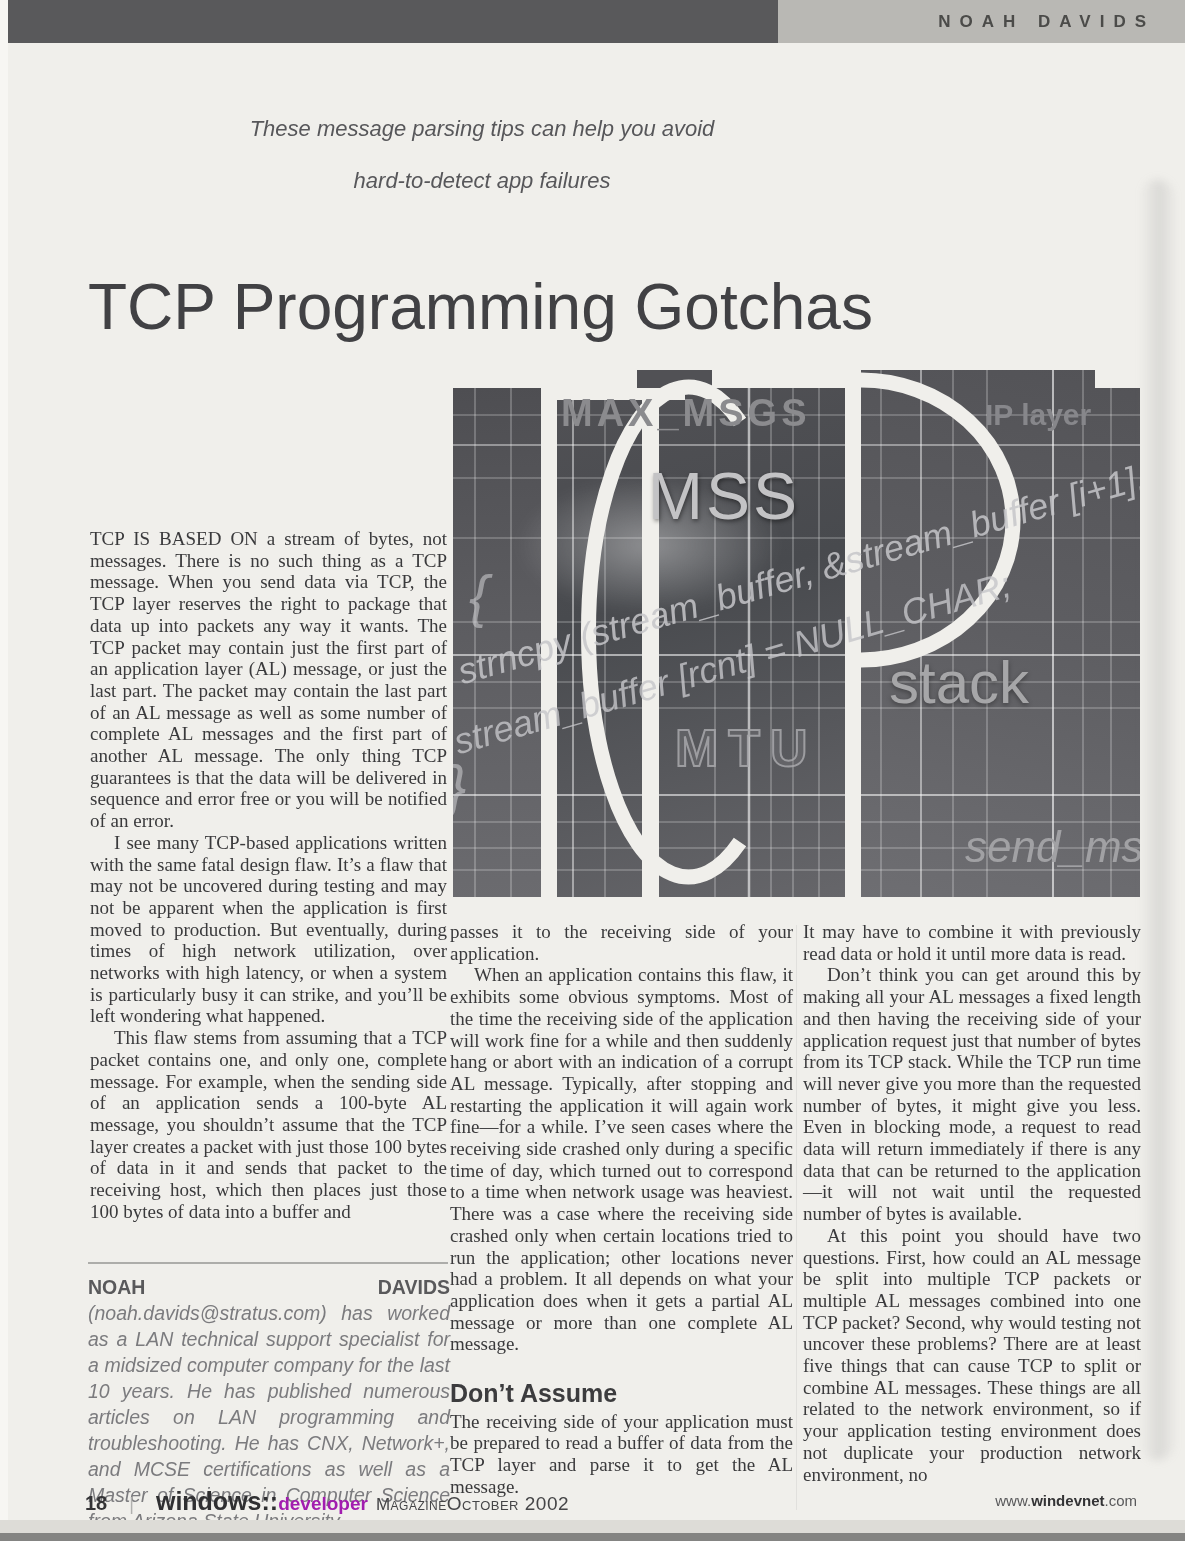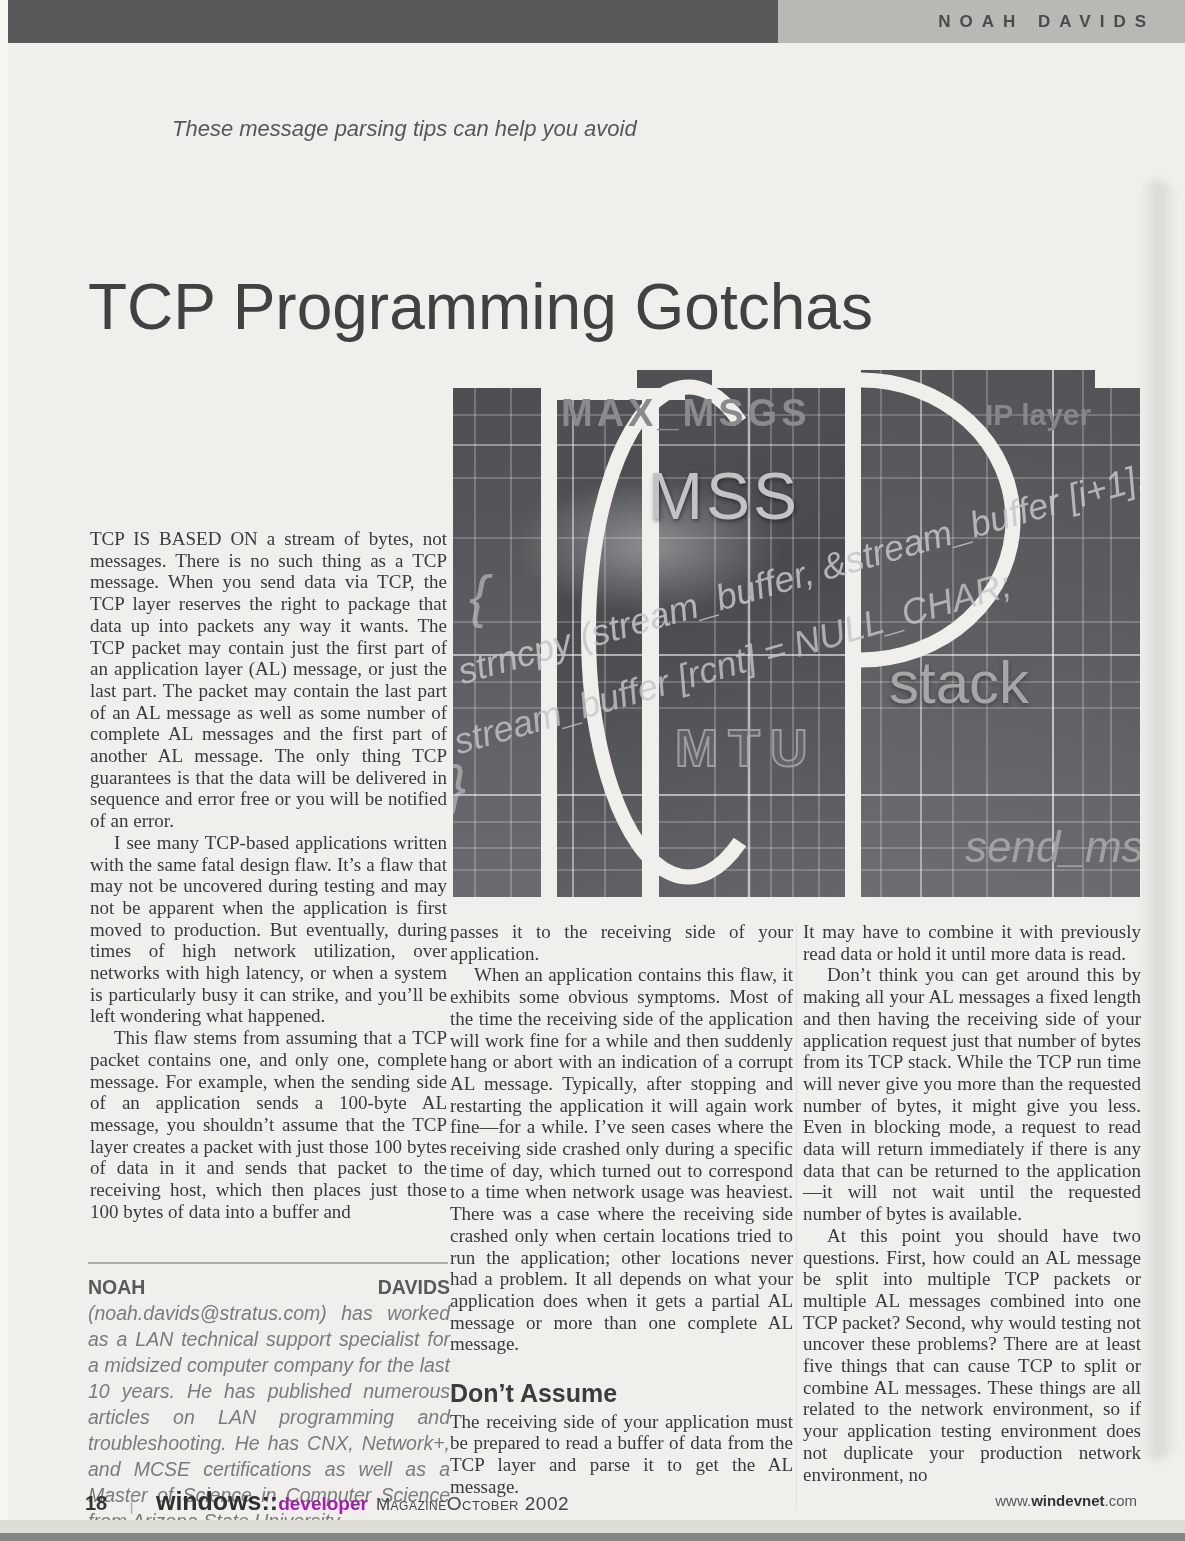--- a/index.html
+++ b/index.html
@@ -10,21 +10,21 @@
     font-family:"Liberation Serif", serif;
   }
   .page-edge-left { position:absolute; left:0; top:0; width:8px; height:1541px; background:#f7f6f3; }
   
   .bar-dark { position:absolute; left:8px; top:0; width:770px; height:43px; background:#59595b; }
   .bar-light { position:absolute; left:778px; top:0; width:407px; height:43px; background:#b9b8b4;
     display:flex; align-items:center; justify-content:flex-end; padding-right:30px; }
   .author-head { font-family:"Liberation Sans", sans-serif; font-weight:bold; font-size:17px;
     letter-spacing:9px; color:#4b4b49; }
   
-  .tagline { position:absolute; top:103px; right:393px; width:620px; text-align:left;
+  .tagline { position:absolute; top:103px; right:393px; width:620px; text-align:center;
     font-family:"Liberation Sans", sans-serif; font-style:italic; font-size:22px;
     line-height:52px; color:#57575a; }
   
   .title { position:absolute; left:88px; top:270px; font-family:"Liberation Sans", sans-serif;
     font-weight:normal; font-size:64px; color:#414144; letter-spacing:0px; }
   
   .hero { position:absolute; left:453px; top:370px; width:687px; height:527px; overflow:hidden;padding-left:39px; }
   .hero .panel { position:absolute; top:18px; bottom:0; background:linear-gradient(178deg,#4e4e52 0%, #5c5c60 45%, #6b6b6f 100%); }
   .hero .panelA { left:0; width:88px; }
   .hero .panelB { left:104px; width:288px; background:linear-gradient(165deg,#515155 0%, #484a4e 40%, #66666a 100%); }
@@ -95,20 +95,21 @@
 <div class="page">
   <div class="page-edge-left"></div>
 
   <div class="bar-dark"></div>
   <div class="bar-light">
     <span class="author-head">NOAH DAVIDS</span>
   </div>
 
   <div class="tagline">
     <div>These message parsing tips can help you avoid</div>
+    <div>hard-to-detect app failures</div>
   </div>
 
   <div class="title">TCP Programming Gotchas</div>
 
   <div class="hero">
     <div class="panel panelA"></div>
     <div class="panel panelB"></div>
     <div class="panel panelC"></div>
     <div class="tabT"></div>
     <div class="notchTR"></div>

